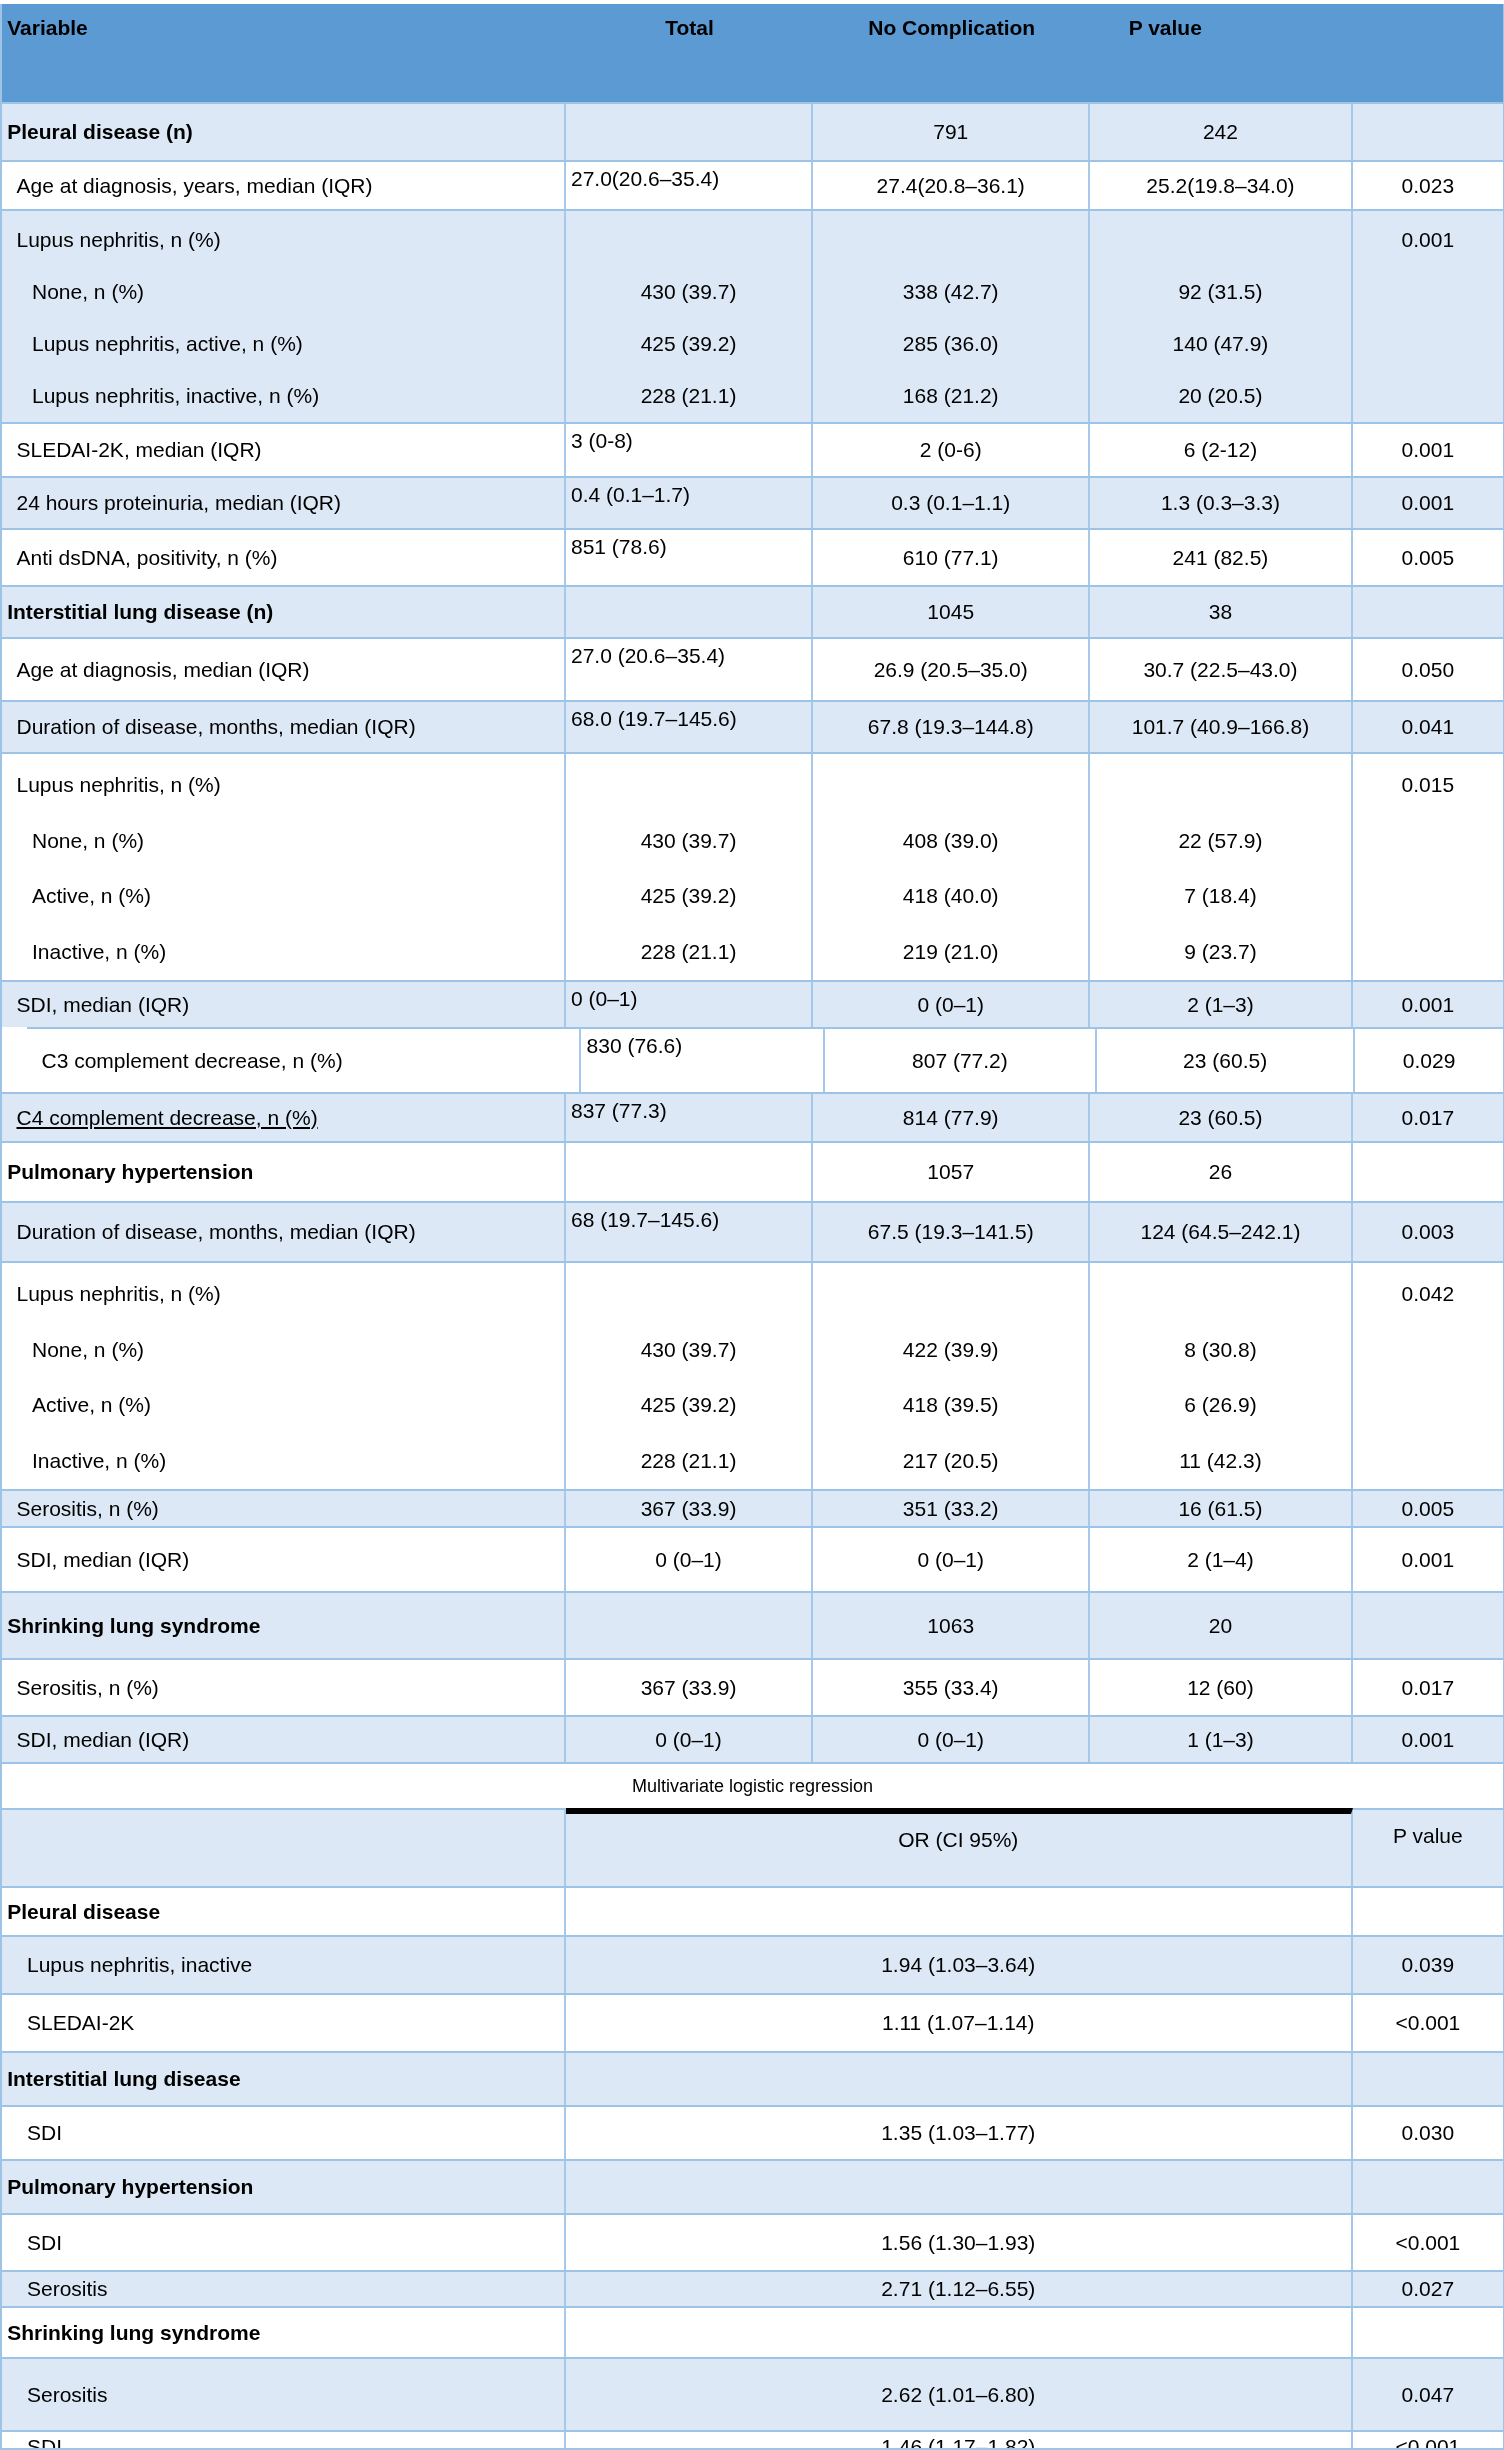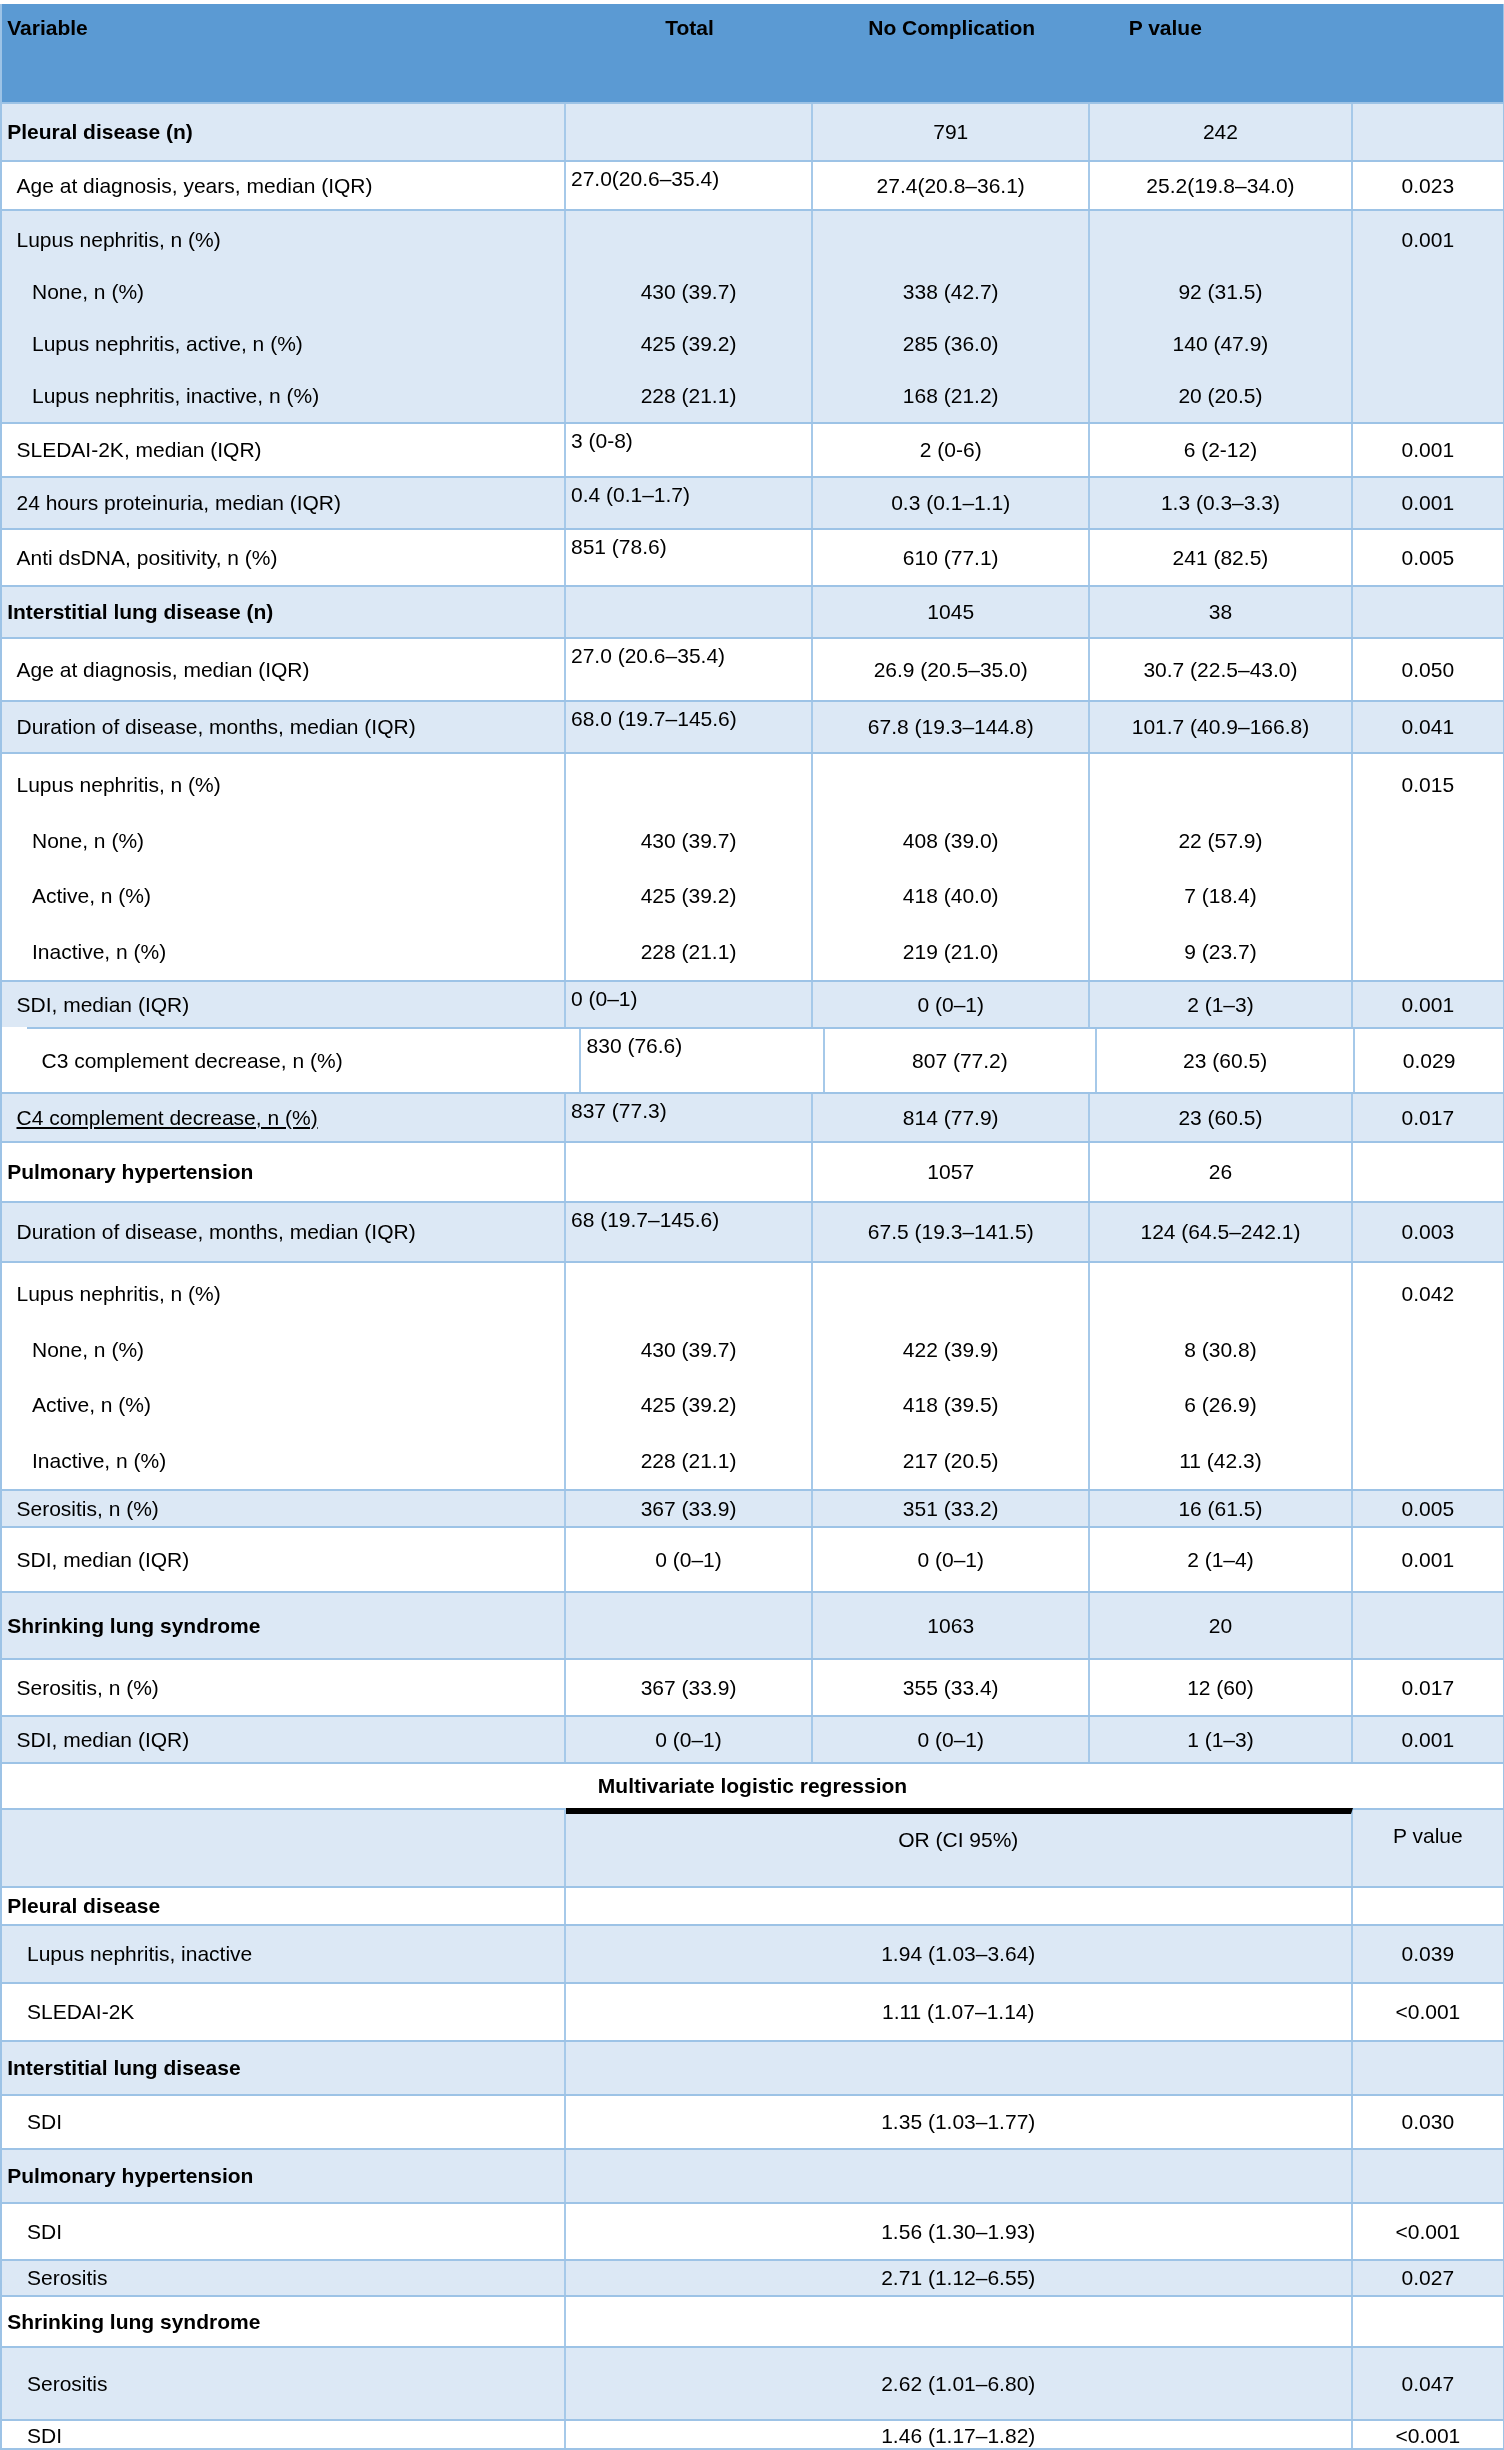--- a/index.html
+++ b/index.html
@@ -41,21 +41,21 @@
   }
   .cell:last-child{border-right:none;}
   .header-row .cell, .title-row .cell{border-right:none;}
   .label{justify-content:flex-start;}
   .val{justify-content:center;text-align:center;}
   .b{font-weight:bold;}
   .tl{align-items:flex-start;justify-content:flex-start;text-align:left;padding:5.2px 2.1px 0 5.2px;}
   .vtop{align-items:flex-start;padding-top:13.5px;}
   .header-row{font-weight:bold;font-size:21px;}
   .header-row .cell{align-items:flex-start;padding-top:12.4px;}
-  .title-row .cell{justify-content:center;font-weight:bold;font-size:21px;}
+  .title-row .cell{justify-content:center;font-weight:normal;font-size:18px;}
   .blockcell{flex-direction:column;align-items:stretch;justify-content:flex-start;padding-top:3.1px;}
   .line{height:25%;display:flex;align-items:center;box-sizing:border-box;}
   .line.lv{justify-content:center;text-align:center;}
   .blk-top{border-top:6.7px solid var(--black) !important;}
   .bt-norm{border-top:2.6px solid var(--hborder);}
 </style>
 </head>
 <body>
 
 <div id="tbl">
@@ -288,21 +288,21 @@
       <div class="cell val" style="width: 10.01%;">0.001</div>
     </div>
     <div class="row bg-white title-row" style="height: 46px;">
       <div class="cell val" style="width: 100%;">Multivariate logistic regression</div>
     </div>
     <div class="row bg-blue no-bt" style="height: 78px;">
       <div class="cell label vtop bt-norm" style="width: 37.56%; padding-left: 5.2px;"></div>
       <div class="cell val vtop blk-top" style="width: 52.43%;">OR (CI 95%)</div>
       <div class="cell val vtop bt-norm" style="width: 10.01%;">P value</div>
     </div>
-    <div class="row bg-white" style="height: 38px;">
+    <div class="row bg-white" style="height: 49px;">
       <div class="cell label b" style="width: 37.56%; padding-left: 5.2px;">Pleural disease</div>
       <div class="cell val" style="width: 52.43%;"></div>
       <div class="cell val" style="width: 10.01%;"></div>
     </div>
     <div class="row bg-blue" style="height: 58px;">
       <div class="cell label" style="width: 37.56%; padding-left: 25px;">Lupus nephritis, inactive</div>
       <div class="cell val" style="width: 52.43%;">1.94 (1.03–3.64)</div>
       <div class="cell val" style="width: 10.01%;">0.039</div>
     </div>
     <div class="row bg-white" style="height: 58px;">

